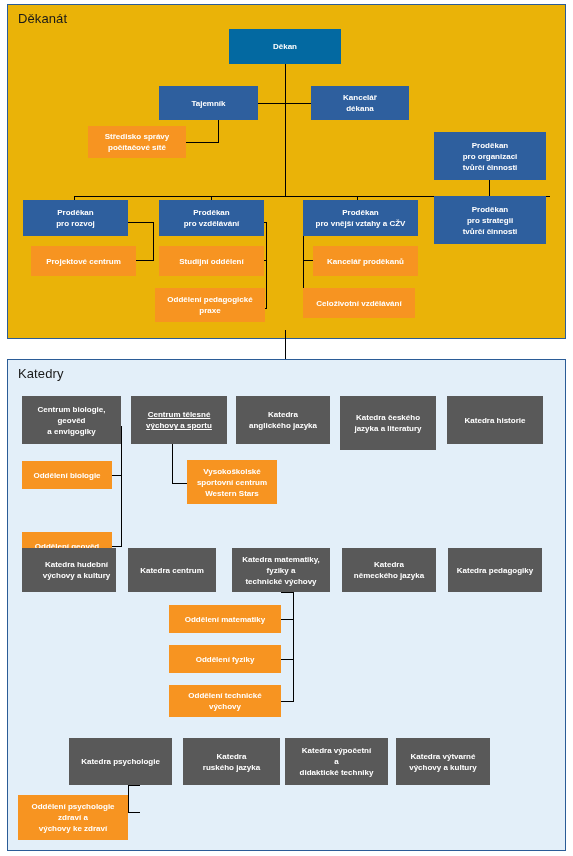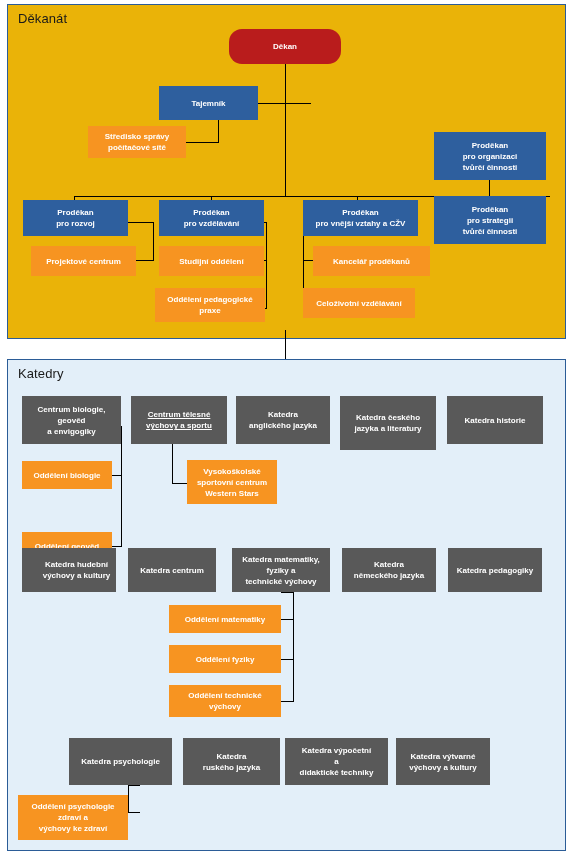--- a/index.html
+++ b/index.html
@@ -60,21 +60,21 @@
     justify-content: center;
     text-align: center;
     color: #ffffff;
     font-size: 8px;
     font-weight: bold;
     line-height: 11px;
     padding: 1px 3px;
     white-space: pre-line;
     font-family: "Liberation Sans", sans-serif;
   }
-  .node.green  { background: #b91c1c; border-radius: 13px; }
+  .node.green  { background: #0369a1; }
   .node.blue   { background: #2E5F9E; }
   .node.orange { background: #F79421; }
   .node.gray   { background: #595959; }
 
   
   .ln {
     position: absolute;
     background: #000000;
   }
   .lnv { width: 1px; }
@@ -118,20 +118,22 @@
   <div class="ln lnh" style="left:303px; top:206px; width:10px;"></div>
   <div class="ln lnh" style="left:303px; top:260px; width:10px;"></div>
   <div class="ln lnh" style="left:303px; top:308px; width:10px;"></div>
 
   <div class="ln lnv" style="left:285px; top:330px; height:35px;"></div>
 
   <div class="node green" style="left:229px; top:29px; width:112px; height:35px;">Děkan</div>
 
   <div class="node blue" style="left:159px; top:86px; width:99px; height:34px;">Tajemník</div>
 
+  <div class="node blue" style="left:311px; top:86px; width:98px; height:34px;">Kancelář
+dékana</div>
 
   <div class="node orange" style="left:88px; top:126px; width:98px; height:32px;">Středisko správy
 počítačové sítě</div>
 
   <div class="node blue" style="left:434px; top:132px; width:112px; height:48px;">Proděkan
 pro organizaci
 tvůrčí činnosti</div>
 
   <div class="node blue" style="left:23px; top:200px; width:105px; height:36px;">Proděkan
 pro rozvoj</div>
@@ -146,21 +148,21 @@
 pro  strategii
 tvůrčí činnosti</div>
 
   <div class="node orange" style="left:23px; top:246px; width:105px; height:30px;margin-left:8px;">Projektové centrum</div>
 
   <div class="node orange" style="left:159px; top:246px; width:105px; height:30px;">Studijní oddělení</div>
 
   <div class="node orange" style="left:155px; top:288px; width:110px; height:34px;">Oddělení pedagogické
 praxe</div>
 
-  <div class="node orange" style="left:313px; top:246px; width:117px; height:30px;">Kancelář proděkanů</div>
+  <div class="node orange" style="left:313px; top:246px; width:105px; height:30px;">Kancelář proděkanů</div>
 
   <div class="node orange" style="left:303px; top:288px; width:112px; height:30px;">Celoživotní vzdělávání</div>
 
   <div class="panel" id="panel-katedry">
     <div class="panel-title">Katedry</div>
   </div>
 
   <div class="ln lnv" style="left:121px; top:426px; height:121px;"></div>
   <div class="ln lnh" style="left:111px; top:426px; width:11px;"></div>
   <div class="ln lnh" style="left:111px; top:475px; width:11px;"></div>

